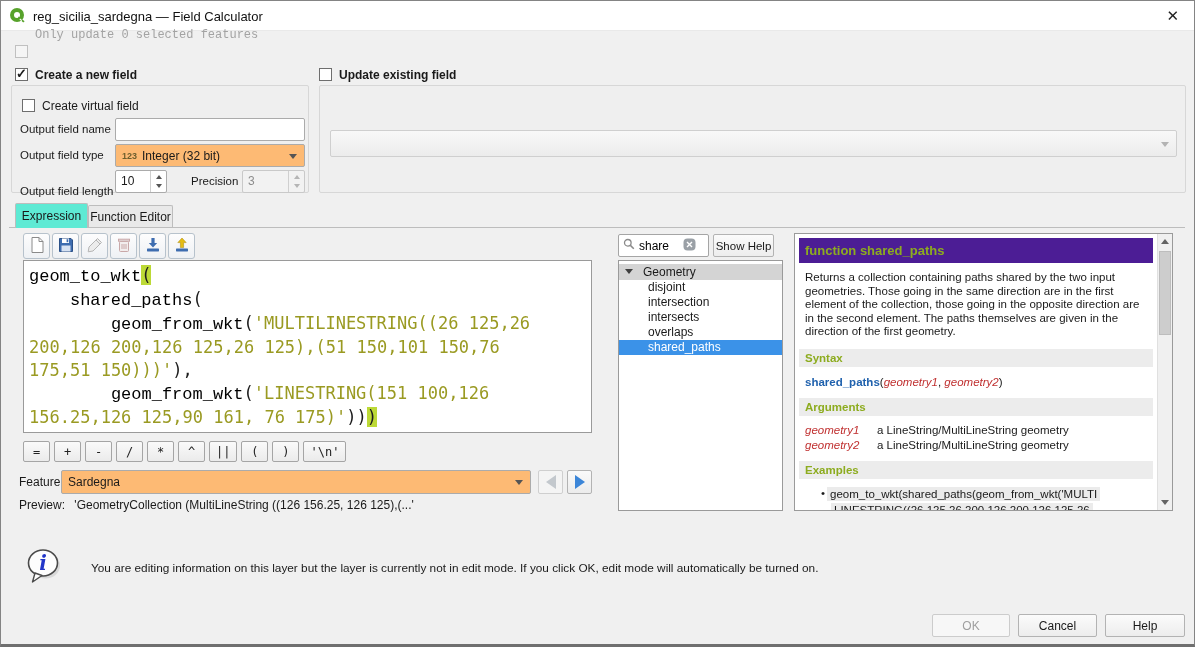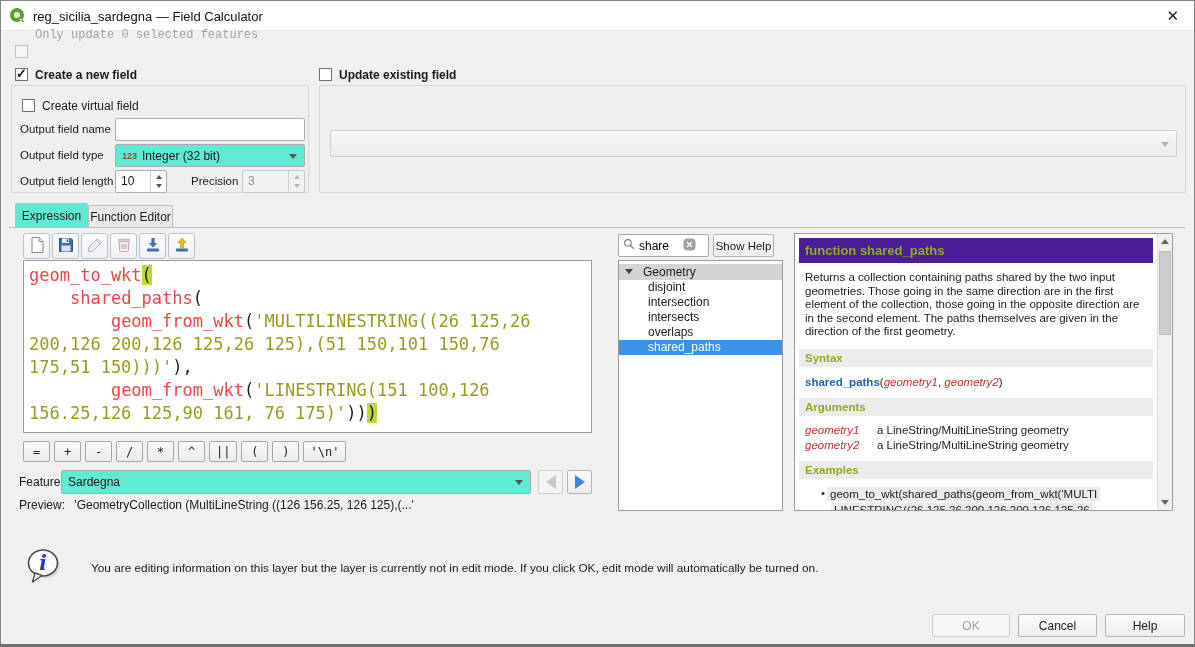--- a/index.html
+++ b/index.html
@@ -18,21 +18,21 @@
   .chk { position:absolute; display:inline-block; width:13px; height:13px; background:#fff; border:1px solid #6e6e6e; }
   .chk.checked::after { content:"✓"; position:absolute; left:0px; top:-3px; font-size:13px; font-weight:bold; color:#1c1c1c; }
   .chk.disabled { border-color:#c0c0c0; background:#f5f5f5; }
   .chk-label { position:absolute; font-size:12px; }
   .bold { font-weight:bold; }
   .gray { color:#a3a3a3; }
   
   .groupbox { position:absolute; background:#efefef; border:1px solid #d7d7d7; border-radius:2px; }
   .fld-label { position:absolute; font-size:11.5px; color:#1a1a1a; }
   .text-input { position:absolute; border:1px solid #ababab; border-radius:2px; background:#fff; font-family:"Liberation Sans",sans-serif; font-size:12px; padding:0 4px; outline:none; }
-  .combo { position:absolute; background:#5eead4; border:1px solid #ababab; border-radius:2px; display:flex; align-items:center; padding-left:6px; }
+  .combo { position:absolute; background:#fdba74; border:1px solid #ababab; border-radius:2px; display:flex; align-items:center; padding-left:6px; }
   .combo.disabled { background:linear-gradient(#f8f8f8,#ececec); border-color:#cfcfcf; }
   .tri-down { width:0; height:0; border-left:4px solid transparent; border-right:4px solid transparent; border-top:5px solid #555; }
   .tri-down.lite { border-top-color:#b3b3b3; }
   .combo .tri-down { position:absolute; right:7px; top:50%; margin-top:-2px; }
   .type-ico { font-size:9px; font-weight:bold; color:#6d5f2e; margin-right:5px; letter-spacing:0; }
   .spin { position:absolute; background:#fff; border:1px solid #ababab; border-radius:2px; }
   .spin.disabled { background:#f2f2f2; color:#8d8d8d; border-color:#c9c9c9; }
   .spin .val { position:absolute; left:5px; top:3px; font-size:12px; }
   .spin .btns { position:absolute; right:0; top:0; bottom:0; width:16px; border-left:1px solid #cfcfcf; display:flex; flex-direction:column; align-items:center; justify-content:space-evenly; }
   .tri-up-s { width:0; height:0; border-left:3.5px solid transparent; border-right:3.5px solid transparent; border-bottom:4px solid #555; }
@@ -42,21 +42,21 @@
   .tab { position:absolute; border:1px solid #bdbdbd; border-bottom:none; text-align:center; font-size:12px; }
   .tab.active { background:#5eead4; z-index:3; border-radius:2px 2px 0 0; }
   .tab.inactive { background:#e9e9e9; z-index:1; border-radius:2px 2px 0 0; }
   .pane-line { position:absolute; left:8px; right:9px; top:226px; height:1px; background:#bdbdbd; z-index:2; }
   
   .toolbar { position:absolute; left:22px; top:232px; display:flex; gap:2px; }
   .tool-btn { width:27px; height:26px; border:1px solid #b7c2cc; border-radius:3px; background:linear-gradient(#fdfdfd,#eef1f4); display:flex; align-items:center; justify-content:center; padding:0; }
   
   .editor { position:absolute; left:22px; top:259px; width:569px; height:173px; background:#fff; border:1px solid #9a9a9a; padding:3px 5px; overflow:hidden; cursor:text; }
   .code-line { font-family:"DejaVu Sans Mono", monospace; font-size:17px; line-height:23px; white-space:pre; }
-  .seg-fn { color:#ef4444; } .seg-str { color:#9a9a22; } .seg-pl { color:#1c1c1c; }
+  .seg-fn { color:#000000;font-family:Liberation Mono, monospace; } .seg-str { color:#9a9a22; } .seg-pl { color:#1c1c1c; }
   .seg-hl { background:#bcd936; color:#1c1c1c; }
   
   .opbar { position:absolute; left:22px; top:440px; display:flex; gap:4px; }
   .op-btn { min-width:27px; height:21px; padding:0 6px; border:1px solid #a5a5a5; border-radius:2px; background:linear-gradient(#fafafa,#ebebeb); font-family:"DejaVu Sans Mono",monospace; font-size:12px; color:#222; }
   
   .feat-label { position:absolute; left:18px; top:474px; }
   .feat-combo { position:absolute; left:60px; top:469px; width:470px; height:24px; }
   .nav-btn { position:absolute; top:469px; width:25px; height:24px; border:1px solid #b3b3b3; border-radius:2px; background:linear-gradient(#fafafa,#ececec); display:flex; align-items:center; justify-content:center; }
   .nav-btn.disabled { border-color:#cfcfcf; background:#f4f4f4; }
   .tri-left { width:0;height:0;border-top:7px solid transparent;border-bottom:7px solid transparent;border-right:10px solid #c3c8cd; }
@@ -135,21 +135,21 @@
     <span class="fld-label" style="left:8px; top:37px;">Output field name</span>
     <input class="text-input" style="left: 103px; top: 32px; width: 190px; height: 23px;" value="">
 
     <span class="fld-label" style="left:8px; top:63px;">Output field type</span>
     <div class="combo" style="left:103px; top:58px; width:190px; height:23px;">
       <span class="type-ico">123</span>
       <span>Integer (32 bit)</span>
       <span class="tri-down"></span>
     </div>
 
-    <span class="fld-label" style="left:8px; top:89px;">Output field length</span>
+    <span class="fld-label" style="left:8px; top:99px;">Output field length</span>
     <div class="spin" style="left:103px; top:84px; width:52px; height:23px;">
       <span class="val">10</span>
       <span class="btns">
           <span class="tri-up-s"></span>
           <span class="tri-dn-s"></span>
         </span>
     </div>
     <span class="fld-label" style="left:179px; top:89px;">Precision</span>
     <div class="spin disabled" style="left:230px; top:84px; width:63px; height:23px;">
       <span class="val">3</span>

